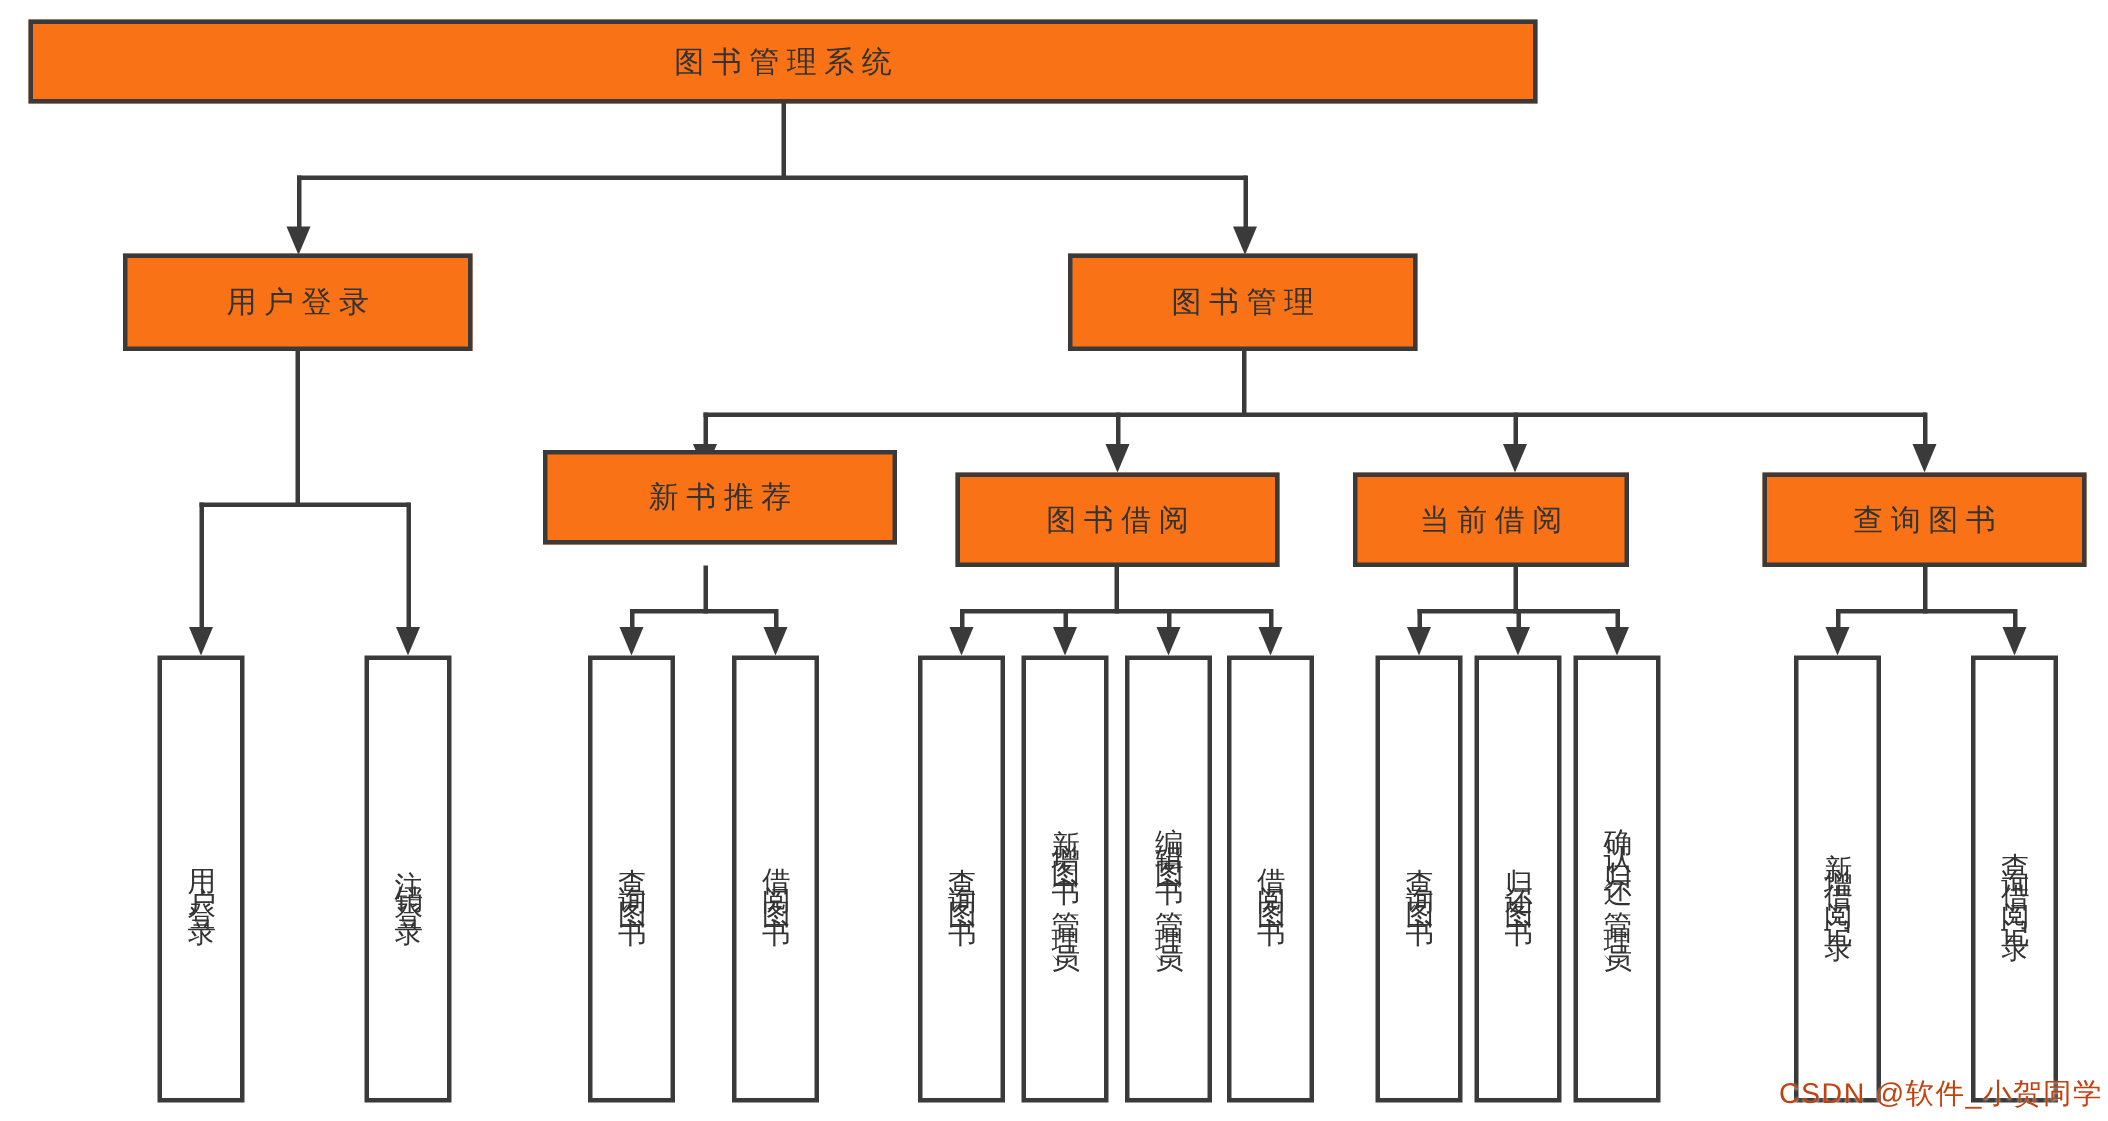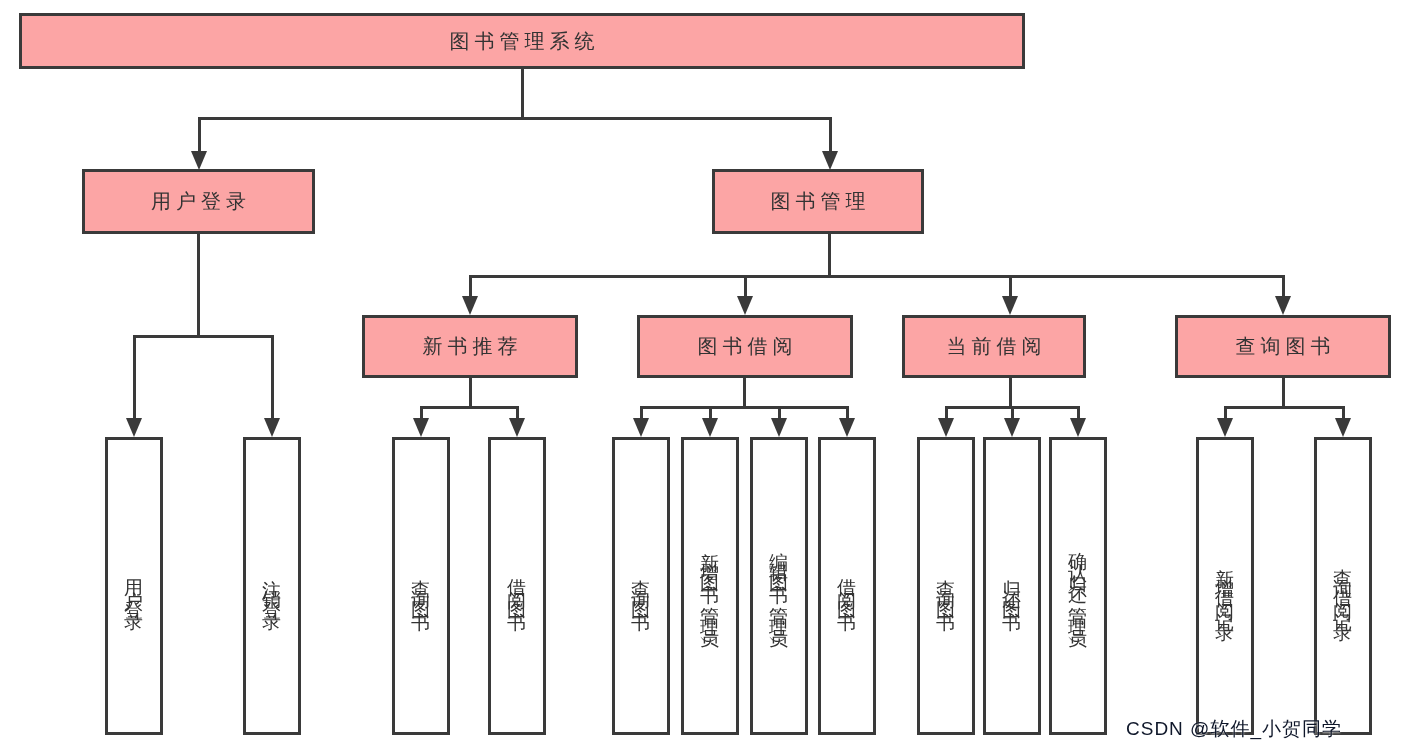--- a/index.html
+++ b/index.html
@@ -1,82 +1,82 @@
 <!DOCTYPE html>
 <html><head>
 <meta charset="utf-8">
 <style>
   html,body{margin:0;padding:0;background:#ffffff;}
   .stage{
     position:relative;width:1405px;height:747px;background:#ffffff;
     font-family:"Liberation Sans",sans-serif;overflow:hidden;
   }
   .h-box{
-    position:absolute;box-sizing:border-box;border:3px solid #3a3a3a;background:#fca5a5;
+    position:absolute;box-sizing:border-box;border:3px solid #3a3a3a;background:#f97316;
     display:flex;align-items:center;justify-content:center;
     font-size:20px;letter-spacing:5px;color:#333333;text-indent:5px;
   }
   .v-box{
     position:absolute;box-sizing:border-box;border:3px solid #3a3a3a;background:#ffffff;
     display:flex;align-items:center;justify-content:center;
     width:58px;top:437px;height:298px;
   }
   .v-box span{
     writing-mode:vertical-rl;text-orientation:mixed;
     font-size:19px;letter-spacing:11px;color:#333333;line-height:1;
   }
   .hline{position:absolute;height:3px;background:#3a3a3a;}
   .vline{position:absolute;width:3px;background:#3a3a3a;}
   .ahead{
     position:absolute;width:0;height:0;
     border-left:8px solid transparent;border-right:8px solid transparent;
     border-top:19px solid #3a3a3a;
   }
   .watermark{
-    position:absolute;left:1126px;top:716px;z-index:5;
-    font-size:19px;color:#0f172a;letter-spacing:1px;white-space:nowrap;
+    position:absolute;left:1186px;top:716px;z-index:5;
+    font-size:19px;color:#c2410c;letter-spacing:1px;white-space:nowrap;
     text-shadow:0 1px 2px rgba(255,255,255,0.9);
   }
 </style>
 </head>
 <body>
 
 <div class="stage">
 
   <div class="h-box" style="left:19px;top:13px;width:1006px;height:56px">图书管理系统</div>
 
   <div class="vline" style="left:521px;top:68px;height:52px"></div>
   <div class="hline" style="left:198px;top:117px;width:633px"></div>
   <div class="vline" style="left:198px;top:117px;height:35px"></div>
   <div class="ahead" style="left:191px;top:151px"></div>
   <div class="vline" style="left:829px;top:117px;height:35px"></div>
   <div class="ahead" style="left:822px;top:151px"></div>
 
   <div class="h-box" style="left:82px;top:169px;width:233px;height:65px">用户登录</div>
-  <div class="h-box" style="left:712px;top:169px;width:212px;height:65px">图书管理</div>
+  <div class="h-box" style="left:712px;top:169px;width:233px;height:65px">图书管理</div>
 
   <div class="vline" style="left:197px;top:234px;height:104px"></div>
   <div class="hline" style="left:133px;top:335px;width:140px"></div>
   <div class="vline" style="left:133px;top:335px;height:84px"></div>
   <div class="ahead" style="left:126px;top:418px"></div>
   <div class="vline" style="left:271px;top:335px;height:84px"></div>
   <div class="ahead" style="left:264px;top:418px"></div>
 
   <div class="vline" style="left:828px;top:234px;height:44px"></div>
   <div class="hline" style="left:469px;top:275px;width:815px"></div>
   <div class="vline" style="left:469px;top:275px;height:22px"></div>
   <div class="ahead" style="left:462px;top:296px"></div>
   <div class="vline" style="left:744px;top:275px;height:22px"></div>
   <div class="ahead" style="left:737px;top:296px"></div>
   <div class="vline" style="left:1009px;top:275px;height:22px"></div>
   <div class="ahead" style="left:1002px;top:296px"></div>
   <div class="vline" style="left:1282px;top:275px;height:22px"></div>
   <div class="ahead" style="left:1275px;top:296px"></div>
 
-  <div class="h-box" style="left:362px;top:315px;width:216px;height:63px">新书推荐</div>
+  <div class="h-box" style="left:362px;top:300px;width:236px;height:63px">新书推荐</div>
   <div class="h-box" style="left:637px;top:315px;width:216px;height:63px">图书借阅</div>
   <div class="h-box" style="left:902px;top:315px;width:184px;height:63px">当前借阅</div>
   <div class="h-box" style="left:1175px;top:315px;width:216px;height:63px">查询图书</div>
 
   <div class="vline" style="left:469px;top:377px;height:32px"></div>
   <div class="hline" style="left:420px;top:406px;width:98px"></div>
   <div class="vline" style="left:420px;top:406px;height:13px"></div>
   <div class="ahead" style="left:413px;top:418px"></div>
   <div class="vline" style="left:516px;top:406px;height:13px"></div>
   <div class="ahead" style="left:509px;top:418px"></div>

